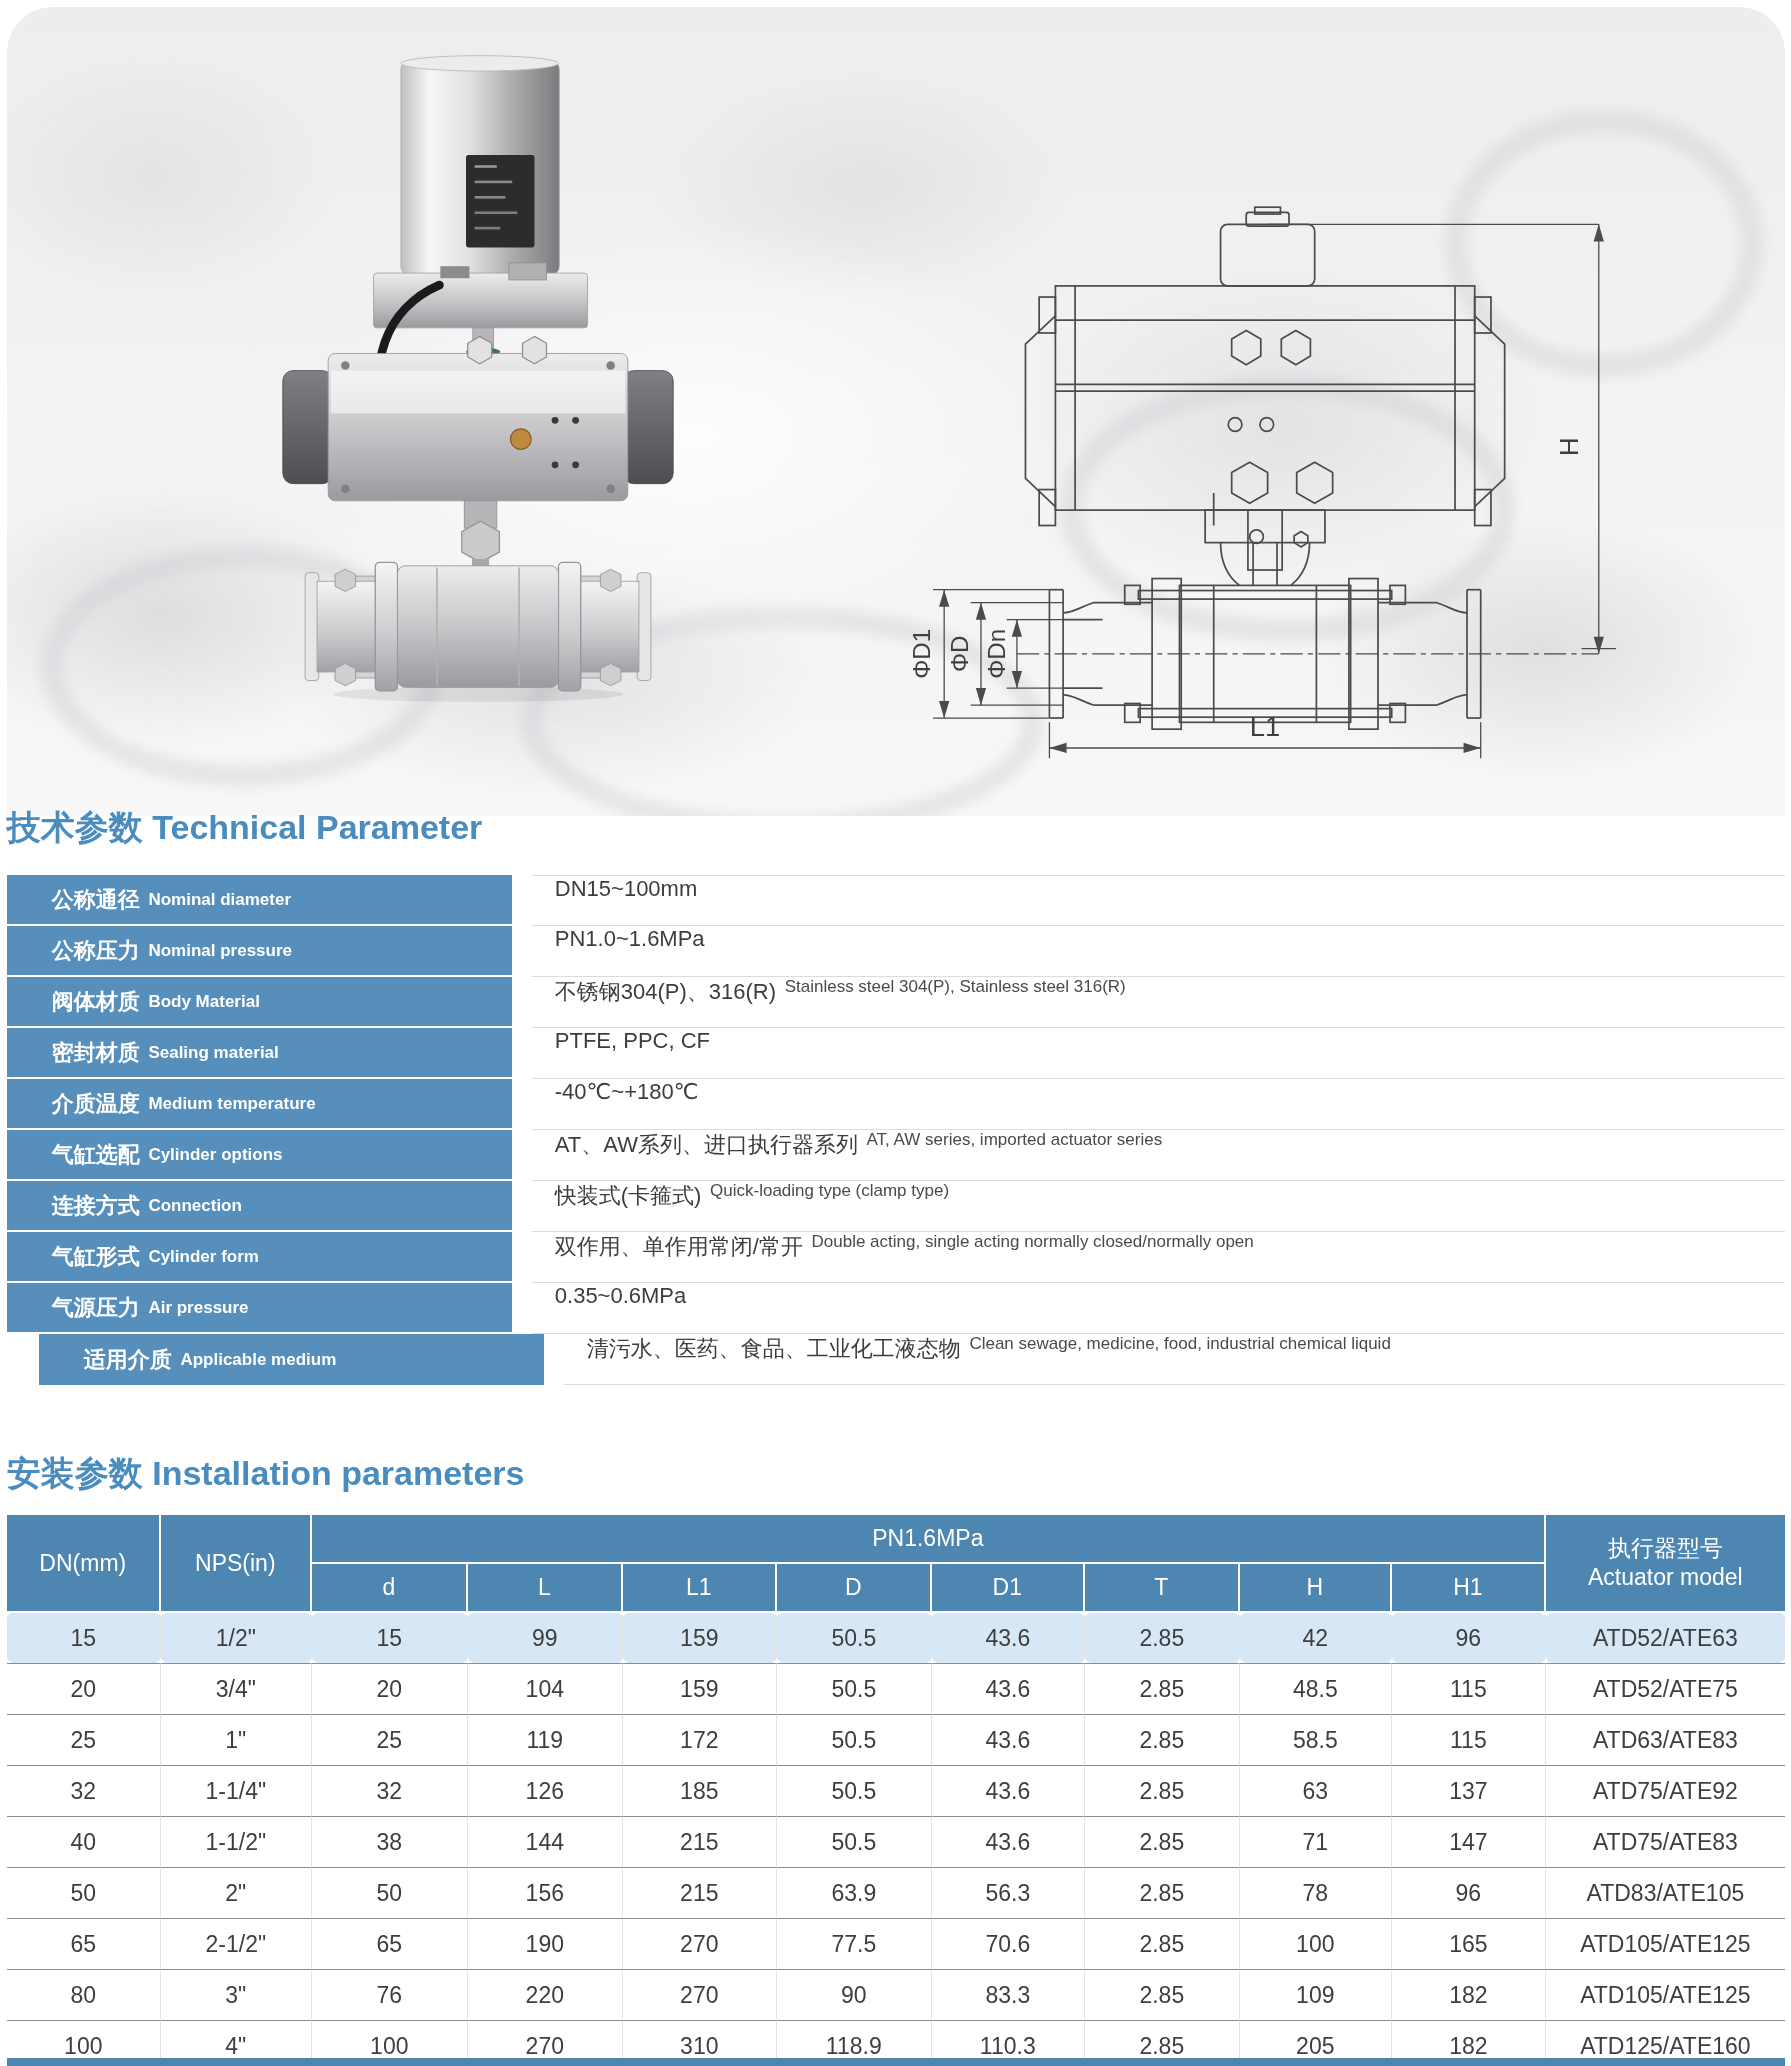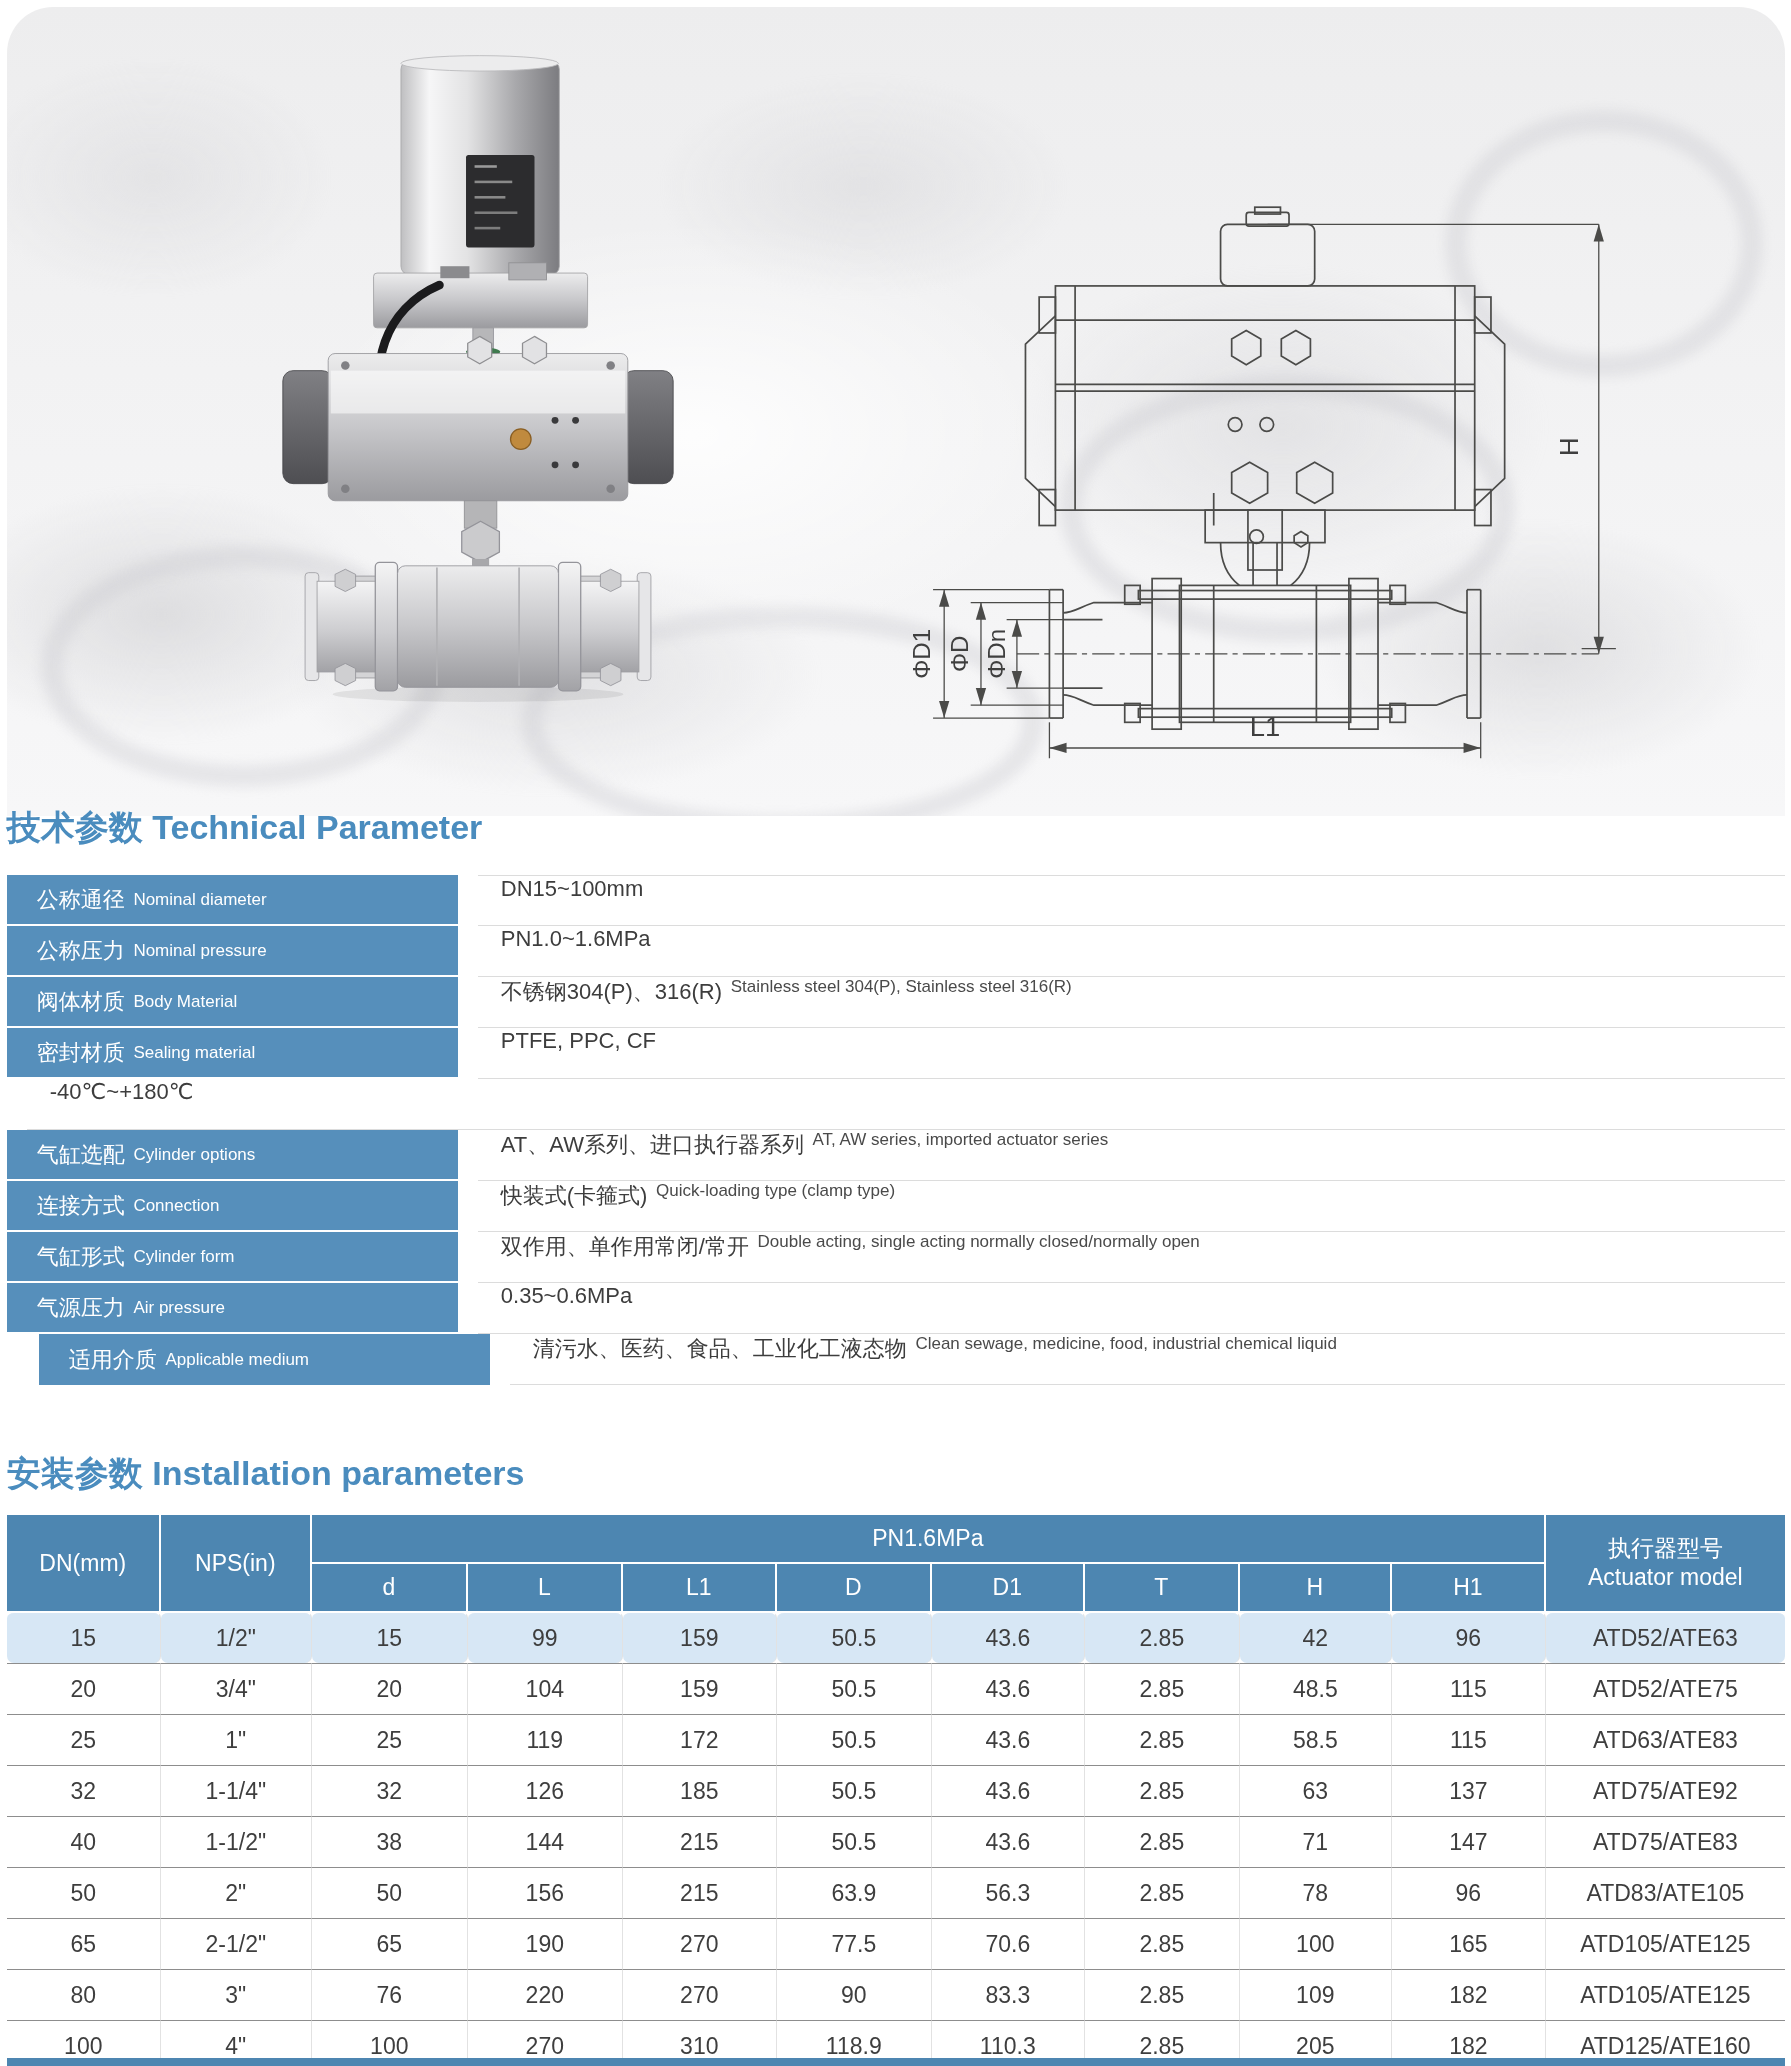--- a/index.html
+++ b/index.html
@@ -29,23 +29,23 @@
   #drawing-wrap{position:absolute;left:873px;top:116px;}
 
   
   .sec-title{position:absolute;left:6.8px;font-size:34px;font-weight:bold;color:#4a8cbe;line-height:1.1;}
   #tech-title{top:809px;}
   #install-title{top:1455px;}
 
   
   #tech-table{position:absolute;left:6.8px;top:875px;width:1778px;}
   .trow{display:flex;height:51px;}
-  .trow .lbl{width:451px;box-sizing:border-box;background:#568fbb;color:#ffffff;
-    display:flex;align-items:baseline;gap:8.6px;padding-left:30px;border-bottom:2.6px solid #ffffff;
-    align-items:center;}
+  .trow .lbl{width:505px;box-sizing:border-box;background:#568fbb;color:#ffffff;
+    display:flex;align-items:baseline;gap:8.6px;padding-left:45px;border-bottom:2.6px solid #ffffff;
+    align-items:center;font-weight:bold;}
   .trow:last-child .lbl{border-bottom:none;margin-left:32px;}
   .trow .lbl .zh{font-size:22px;}
   .trow .lbl .en{font-size:17px;}
   .trow .val{flex:1;box-sizing:border-box;background:#ffffff;display:flex;align-items:flex-start;gap:8.6px;
     padding-left:23px;border-bottom:0.9px solid #dcdcdc;margin-left:20px;}
   .trow:first-child .val{border-top:0.9px solid #dcdcdc;}
   .trow .val .main{font-size:22px;color:#3d3d3d;}
   .trow .val .sub{font-size:17px;color:#4a4a4a;}
 
   
@@ -303,20 +303,24 @@
       <div class="lbl">
           <span class="zh">密封材质</span>
           <span class="en">Sealing material</span>
         </div>
       <div class="val">
           <span class="main">PTFE, PPC, CF</span>
           <span class="sub"></span>
         </div>
     </div>
     <div class="trow">
+      <div class="lbl">
+          <span class="zh">介质温度</span>
+          <span class="en">Medium temperature</span>
+        </div>
       <div class="val">
           <span class="main">-40℃~+180℃</span>
           <span class="sub"></span>
         </div>
     </div>
     <div class="trow">
       <div class="lbl">
           <span class="zh">气缸选配</span>
           <span class="en">Cylinder options</span>
         </div>

